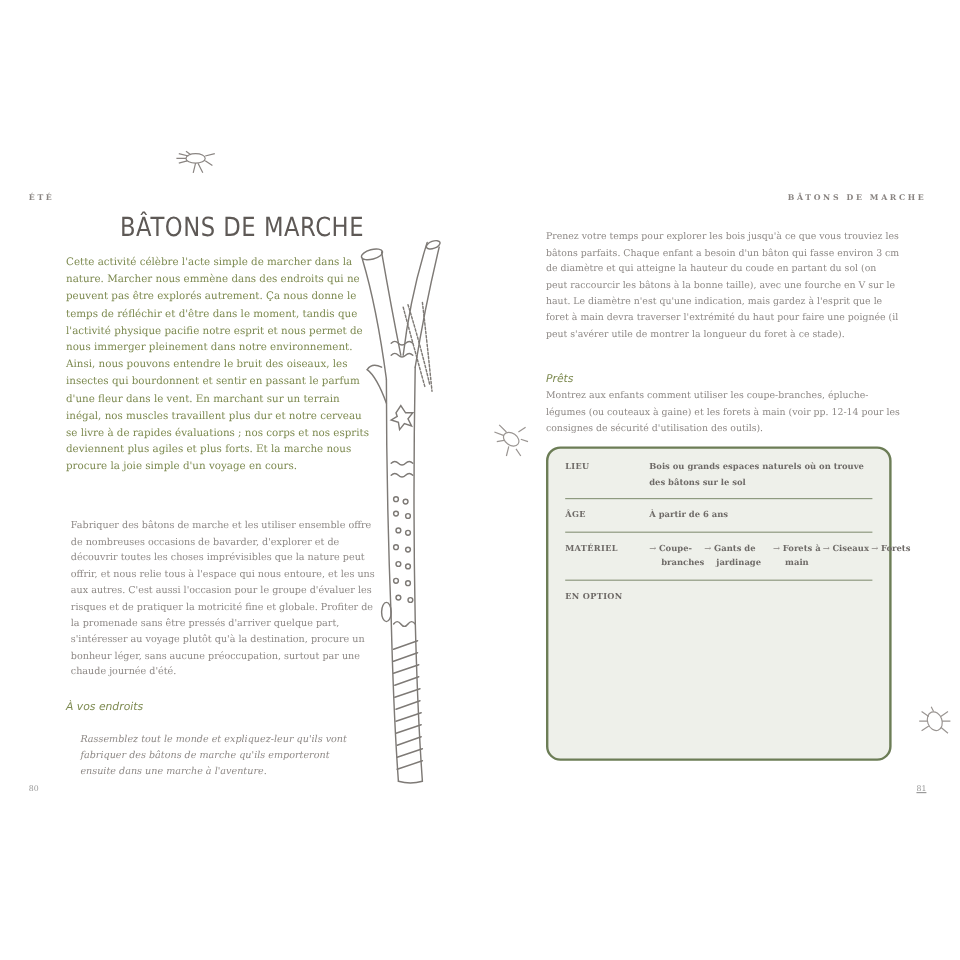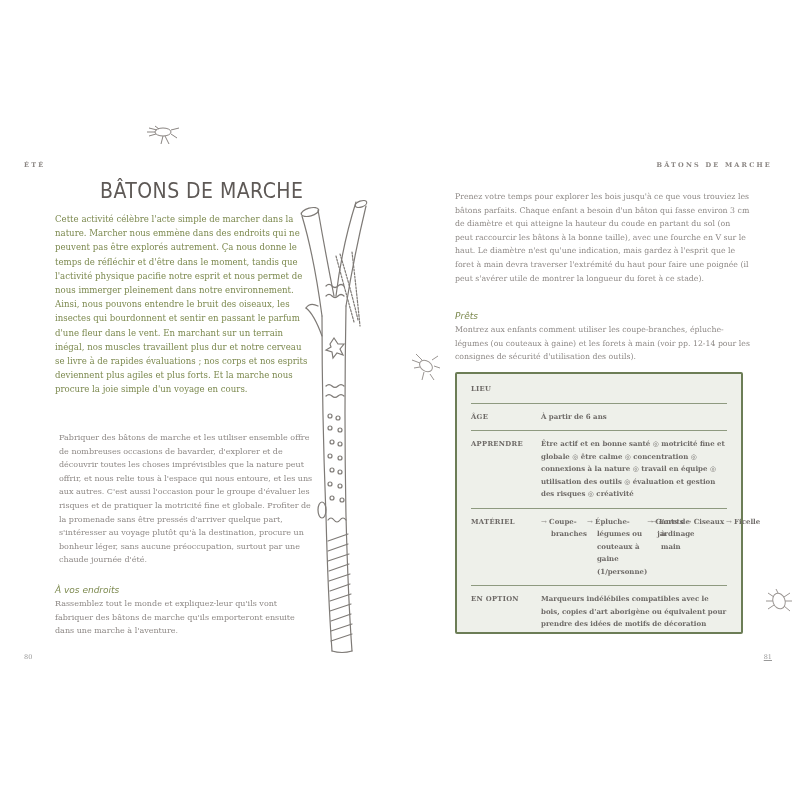--- a/index.html
+++ b/index.html
@@ -30,32 +30,32 @@
     .intro p { margin: 0; }
     .body-left {
       position: absolute; left: 55px; top: 427px; width: 255px;
       font-size: 8px; line-height: 13.6px; color: #8e8986; margin: 4px;
     }
     .subhead {
       font-family: "DejaVu Sans", sans-serif; font-style: italic;
       font-size: 9px; color: #7d8a50; margin: 0; line-height: 13px;
     }
     .sec-marks { position: absolute; left: 55px; top: 584px; width: 260px; }
-    .sec-marks p { margin: 0; font-size: 8px; line-height: 13.6px; color: #8e8986; }
+    .sec-marks p { margin: 12px; font-size: 8px; line-height: 13.6px; color: #8e8986; font-style: italic; }
 
     .body-right {
       position: absolute; left: 455px; top: 190px; width: 295px;
       font-size: 7.8px; line-height: 13.6px; color: #8e8986; margin: 0;
     }
     .sec-ready { position: absolute; left: 455px; top: 310px; width: 300px; }
     .sec-ready p { margin: 0; font-size: 7.8px; line-height: 13.6px; color: #8e8986; }
 
     .infobox {
       position: absolute; left: 455px; top: 372px; width: 288px; height: 262px;
-      background: #eef0ea; border: 2px solid #6c7d56; border-radius: 2px;
+      background: #eef0ea; border: 2px solid #6c7d56; border-radius: 12px;
       box-sizing: border-box; padding: 2px 14px 0 14px;
     }
     .info-row { display: flex; border-bottom: 1px solid #8e9a80; padding: 7px 0 7px 0; }
     .info-row:last-child { border-bottom: none; }
     .info-label {
       width: 70px; flex: none; font-size: 6.8px; font-weight: bold; color: #6e6a67;
       letter-spacing: 0.3px; line-height: 12.5px;
     }
     .info-value { flex: 1; font-size: 7px; line-height: 12.5px; color: #6e6a67; font-weight: bold; }
     .mat-cols { display: flex; gap: 10px; }
@@ -174,47 +174,42 @@
     <svg class="svgabs" style="left:408px;top:348px" width="36" height="36" viewBox="0 0 36 36">
       <g fill="none" stroke="#9a9592" stroke-width="1">
         <ellipse cx="18" cy="18" rx="7" ry="5" transform="rotate(35 18 18)"></ellipse>
         <path d="M8 6 L14 12 M4 12 L12 15 M6 20 L12 19 M22 26 L26 32 M16 24 L14 32 M24 12 L30 8 M26 18 L32 20"></path>
       </g>
     </svg>
 
     <div class="infobox">
       <div class="info-row">
         <div class="info-label">LIEU</div>
+        <div class="info-value">Bois ou grands espaces naturels où on trouve des bâtons sur le sol</div>
       </div>
       <div class="info-row">
         <div class="info-label">ÂGE</div>
         <div class="info-value">À partir de 6 ans</div>
-      </div>
-      <div class="info-row">
-        <div class="info-label">APPRENDRE</div>
-        <div class="info-value">Être actif et en bonne santé ◎ motricité fine et globale ◎ être calme ◎ concentration ◎ connexions à la nature ◎ travail en équipe ◎ utilisation des outils ◎ évaluation et gestion des risques ◎ créativité</div>
       </div>
       <div class="info-row">
         <div class="info-label">MATÉRIEL</div>
         <div class="info-value mat-cols">
           <div class="mat-col c1">
             <span class="mat-item">Coupe-branches</span>
-            <span class="mat-item">Épluche-légumes ou couteaux à gaine (1/personne)</span>
             <span class="mat-item">Gants de jardinage</span>
           </div>
           <div class="mat-col">
             <span class="mat-item">Forets à main</span>
             <span class="mat-item">Ciseaux</span>
-            <span class="mat-item">Ficelle</span>
+            <span class="mat-item">Forets</span>
           </div>
         </div>
       </div>
       <div class="info-row">
         <div class="info-label">EN OPTION</div>
-        <div class="info-value">Marqueurs indélébiles compatibles avec le bois, copies d'art aborigène ou équivalent pour prendre des idées de motifs de décoration</div>
       </div>
     </div>
 
     <svg class="svgabs" style="left:762px;top:585px" width="34" height="34" viewBox="0 0 34 34">
       <g fill="none" stroke="#9a9592" stroke-width="1">
         <ellipse cx="17" cy="16" rx="6" ry="8" transform="rotate(-20 17 16)"></ellipse>
         <path d="M6 8 L12 12 M4 16 L11 16 M6 24 L12 20 M28 8 L22 12 M30 16 L23 16 M28 26 L22 21 M14 4 L16 8"></path>
       </g>
     </svg>
 

